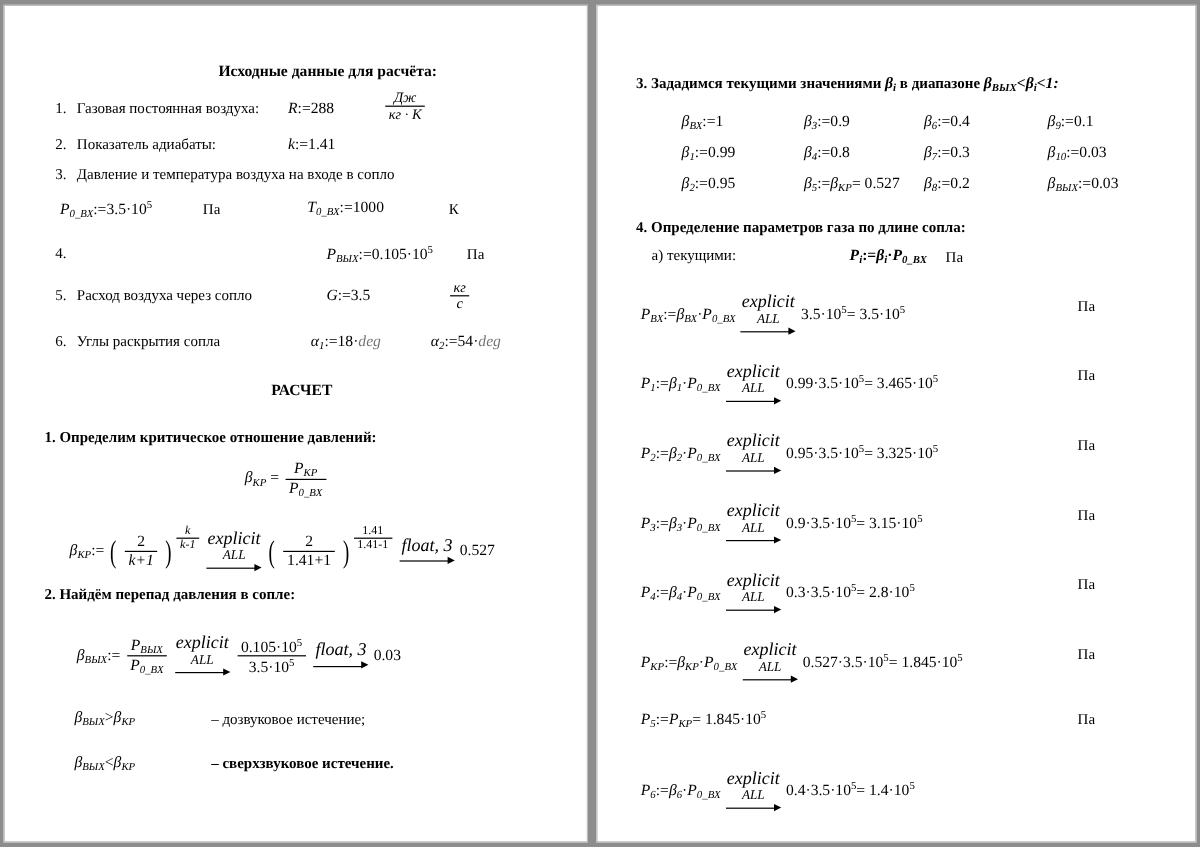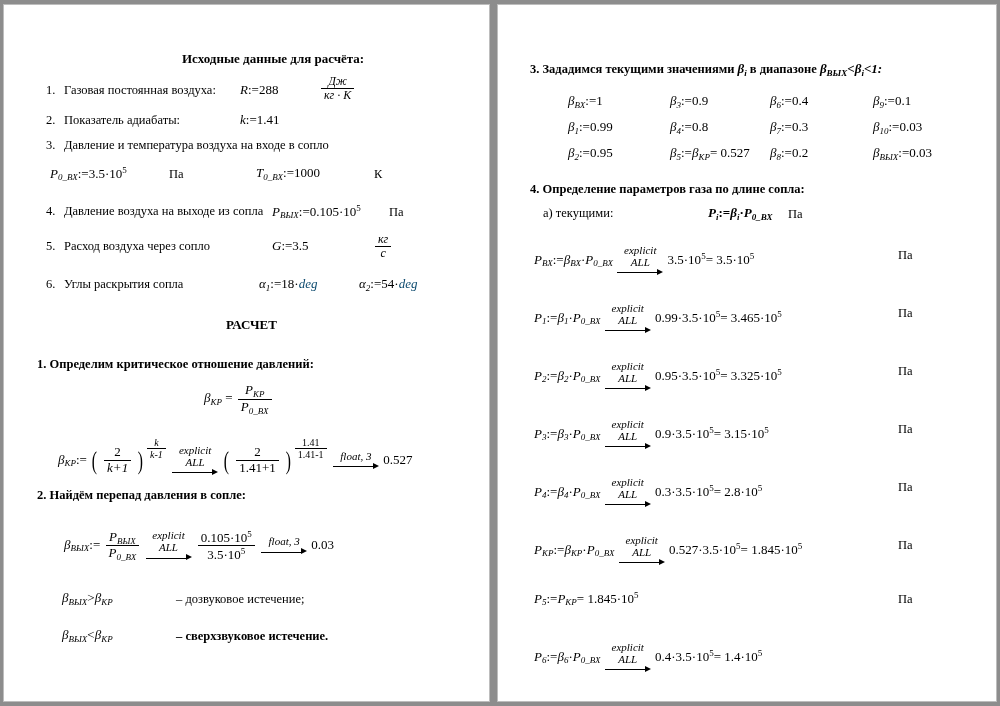--- a/index.html
+++ b/index.html
@@ -39,21 +39,21 @@
     font-weight: bold;
     font-size: 12.5px;
   }
   .txt { font-size: 12.5px; }
 
   
   .m { font-family: "Liberation Serif", serif; font-style: italic; font-size: 13px; white-space: nowrap; }
   .mr { font-style: normal; }
   .sub { font-size: 9px; vertical-align: -0.28em; font-style: italic; }
   .sup { font-size: 9px; vertical-align: 0.55em; font-style: normal; }
-  .blue { color: #0c4a6e; }
+  .blue { color: #737373; }
 
   .frac {
     display: inline-block;
     vertical-align: middle;
     text-align: center;
     line-height: 1.12;
     margin: 0 2px;
   }
   .frac .num { display: block; padding: 0 3px; }
   .frac .den { display: block; border-top: 1px solid #000; padding: 0 3px; }
@@ -62,21 +62,21 @@
 
   
   .expl {
     display: inline-block;
     vertical-align: middle;
     text-align: center;
     position: relative;
     line-height: 1.05;
     margin: 0 1px;
   }
-  .expl .lbl { display: block; font-style: italic; font-size: 11px; }
+  .expl .lbl { display: block; font-style: italic; font-size: 15px; }
   .expl .lbl2 { display: block; font-style: italic; font-size: 11px; }
   .arrow {
     display: block;
     position: relative;
     height: 8px;
   }
   .arrow::before {
     content: "";
     position: absolute;
     left: 0; right: 5px; top: 4px;
@@ -140,21 +140,20 @@
         <span>P</span><span class="sub">0_ВХ</span><span class="mr">:=</span><span class="mr">3.5·10</span><span class="sup">5</span>
       </div>
       <div class="row pa" style="left:165px; top:162px;">Па</div>
 
       <div class="row m" style="left:252px; top:160px;">
         <span>T</span><span class="sub">0_ВХ</span><span class="mr">:=</span><span class="mr">1000</span>
       </div>
       <div class="row pa" style="left:370px; top:162px;">К</div>
 
       <div class="row txt" style="left:42px; top:199px;">4.</div>
-      <div class="row txt" style="left:60px; top:199px;">Давление воздуха на выходе из сопла</div>
       <div class="row m" style="left:268px; top:198px;">
         <span>P</span><span class="sub">ВЫХ</span><span class="mr">:=</span><span class="mr">0.105·10</span><span class="sup">5</span>
       </div>
       <div class="row pa" style="left:385px; top:200px;">Па</div>
 
       <div class="row txt" style="left:42px; top:234px;">5.</div>
       <div class="row txt" style="left:60px; top:234px;">Расход воздуха через сопло</div>
       <div class="row m" style="left:268px; top:233px;">
         <span>G</span><span class="mr">:=</span><span class="mr">3.5</span>
       </div>

